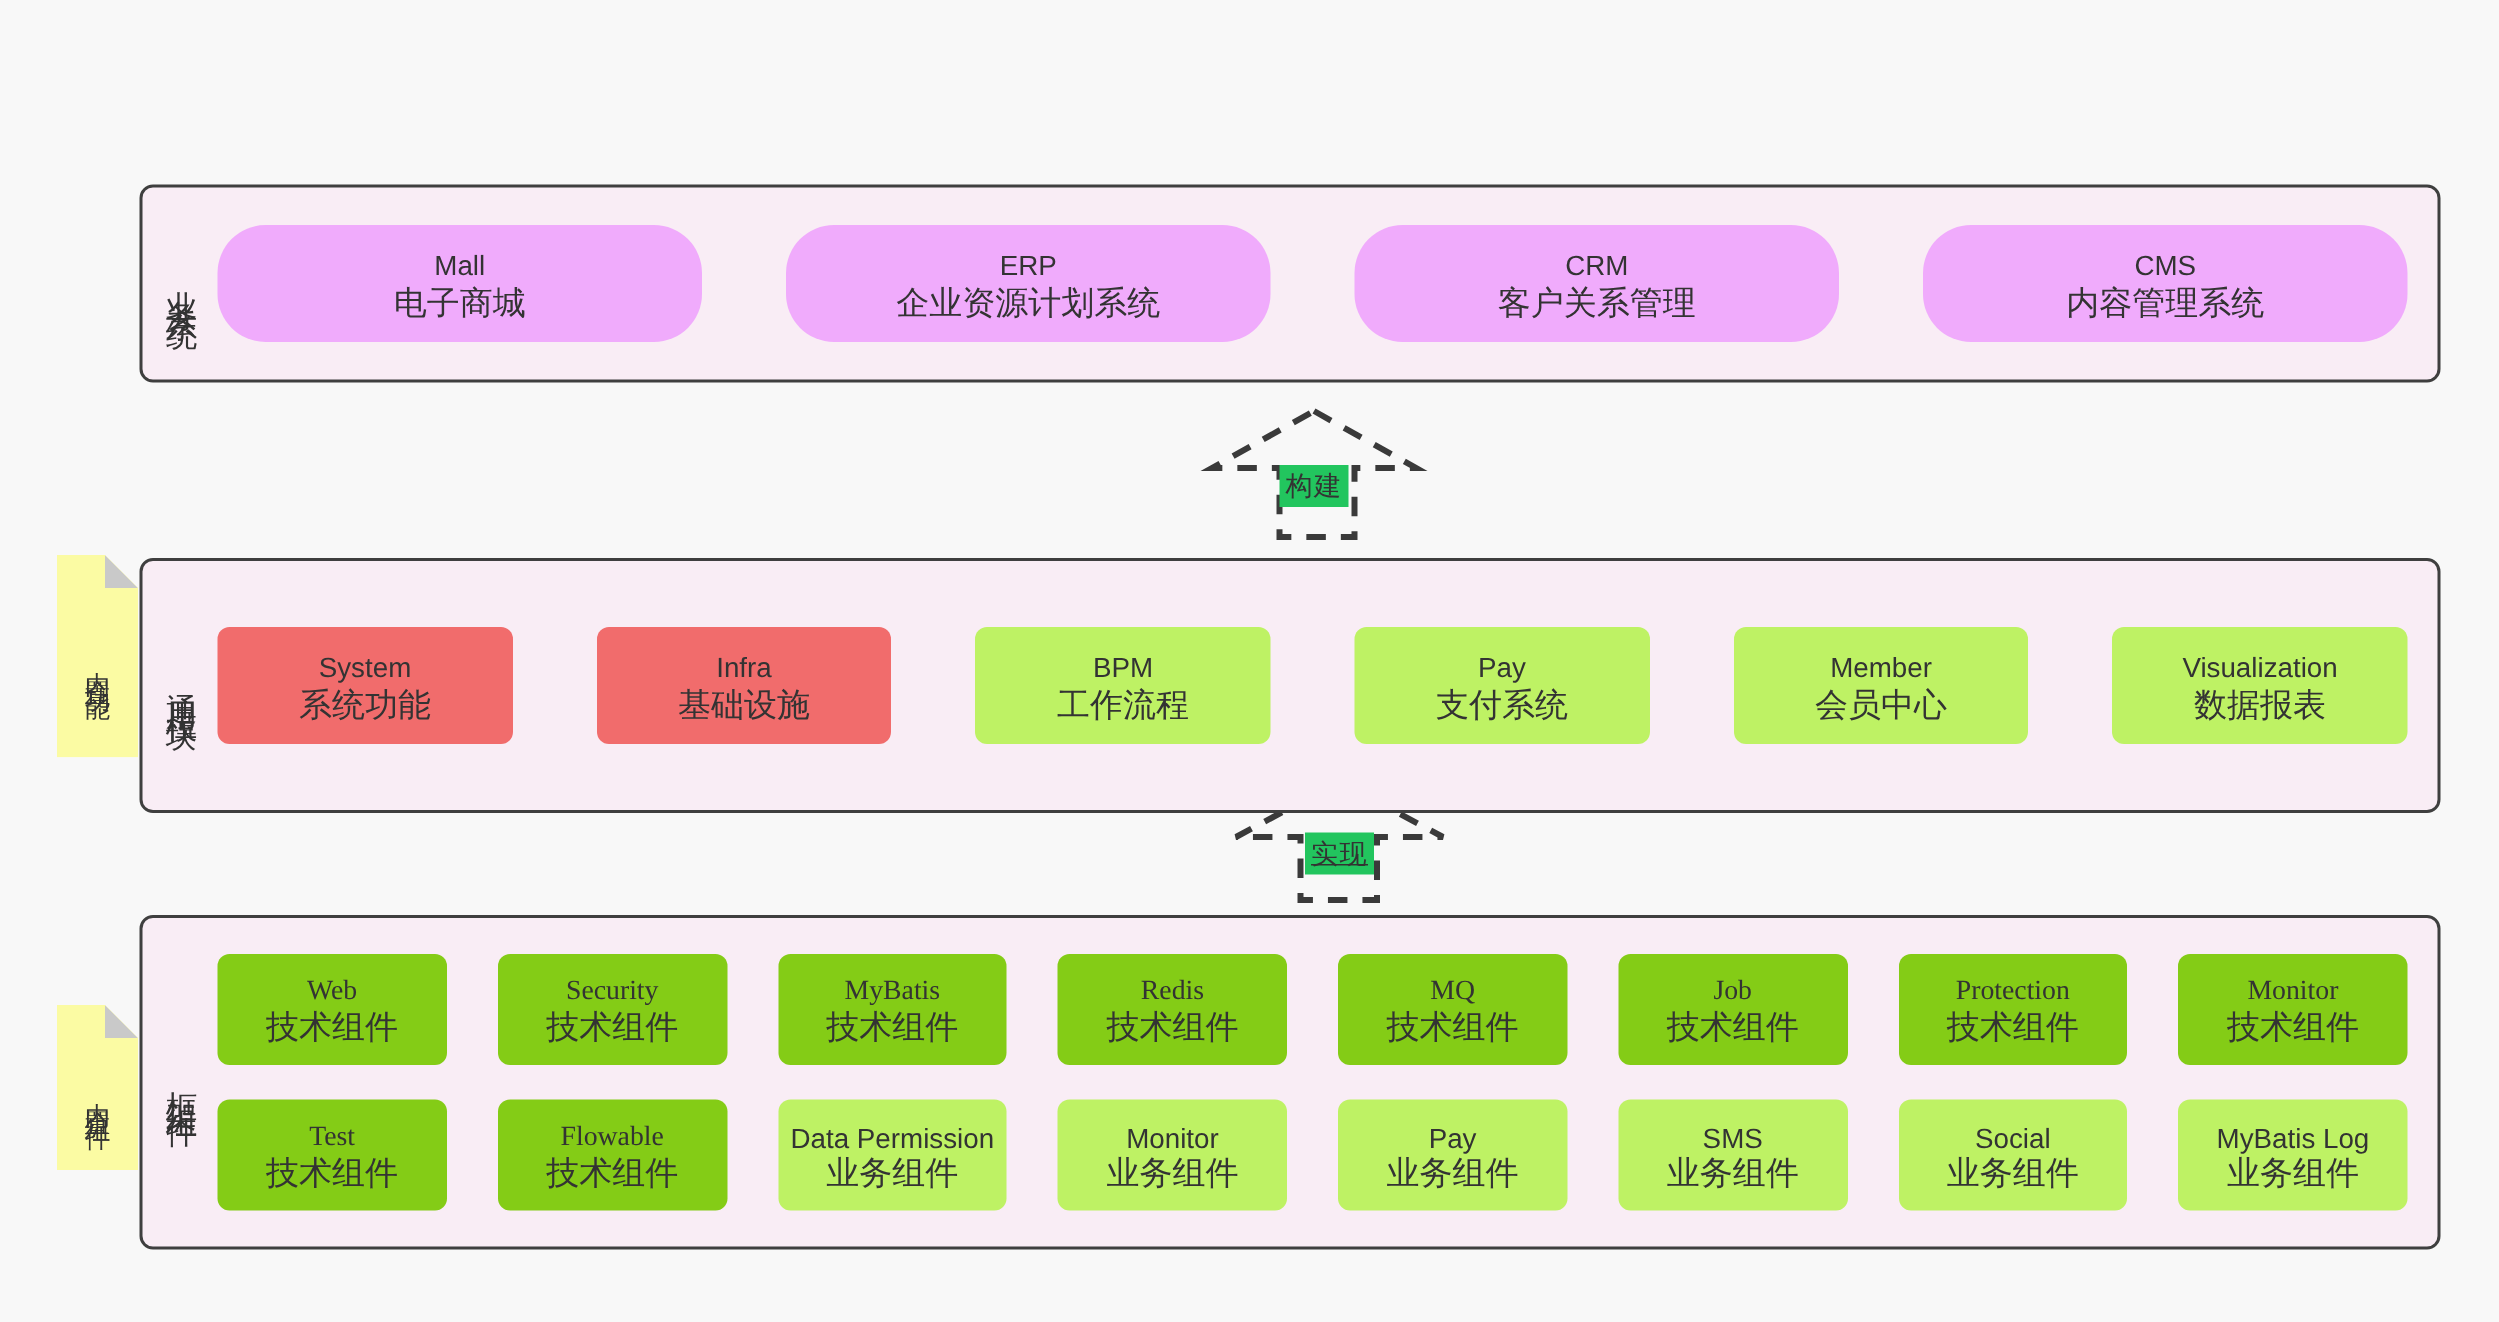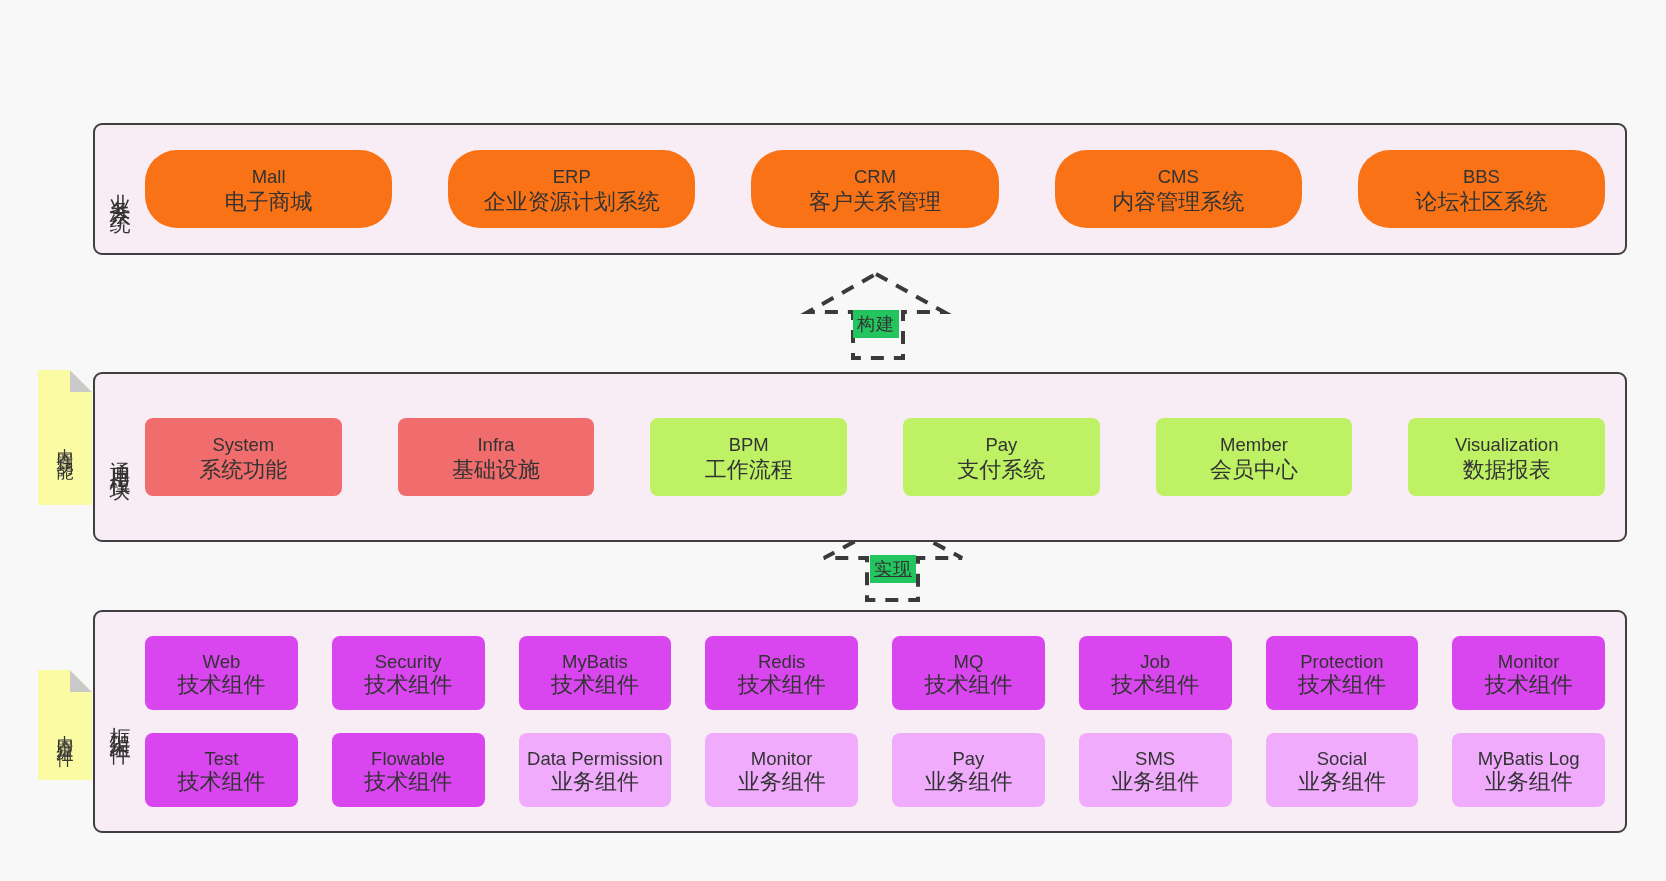--- a/index.html
+++ b/index.html
@@ -53,25 +53,25 @@
     display:flex;flex-direction:column;justify-content:center;align-items:center;
     text-align:center;
     padding:2px 6px;
     box-sizing:border-box;
     line-height:25px;
   }
   .h-tall{height:78px;}
   .h-short{height:74px;line-height:23px;}
   .box-title{font-size:18.5px;color:#333;}
   .box-sub{font-size:22px;color:#333;}
-  .blue{background:#f97316;border-radius:32px;}
+  .blue{background:#f0abfc;border-radius:32px;}
   .red{background:#f16c6c;}
   .pink{background:#bef264;}
-  .green{background:#d946ef;}
-  .green-light{background:#f0abfc;}
+  .green{background:#84cc16;font-family:Liberation Serif, serif;}
+  .green-light{background:#bef264;}
   
   .sticky{
     position:absolute;
     left:38px;width:54px;
     background:#fbfba3;
     z-index:0;
     clip-path:polygon(0 0,calc(100% - 22px) 0,100% 22px,100% 100%,0 100%);
     display:flex;align-items:center;justify-content:center;
   }
   .sticky::after{
@@ -146,24 +146,20 @@
             <div class="box-sub">企业资源计划系统</div>
           </div>
           <div class="box blue h-tall">
             <div class="box-title">CRM</div>
             <div class="box-sub">客户关系管理</div>
           </div>
           <div class="box blue h-tall">
             <div class="box-title">CMS</div>
             <div class="box-sub">内容管理系统</div>
           </div>
-          <div class="box blue h-tall">
-            <div class="box-title">BBS</div>
-            <div class="box-sub">论坛社区系统</div>
-          </div>
         </div>
     </div>
   </div>
 
   <div class="band" style="top:372px;height:170px;">
     <div class="band-label">
       <span>通用模块</span>
     </div>
     <div class="band-rows">
       <div class="band-row row-gap-wide">

